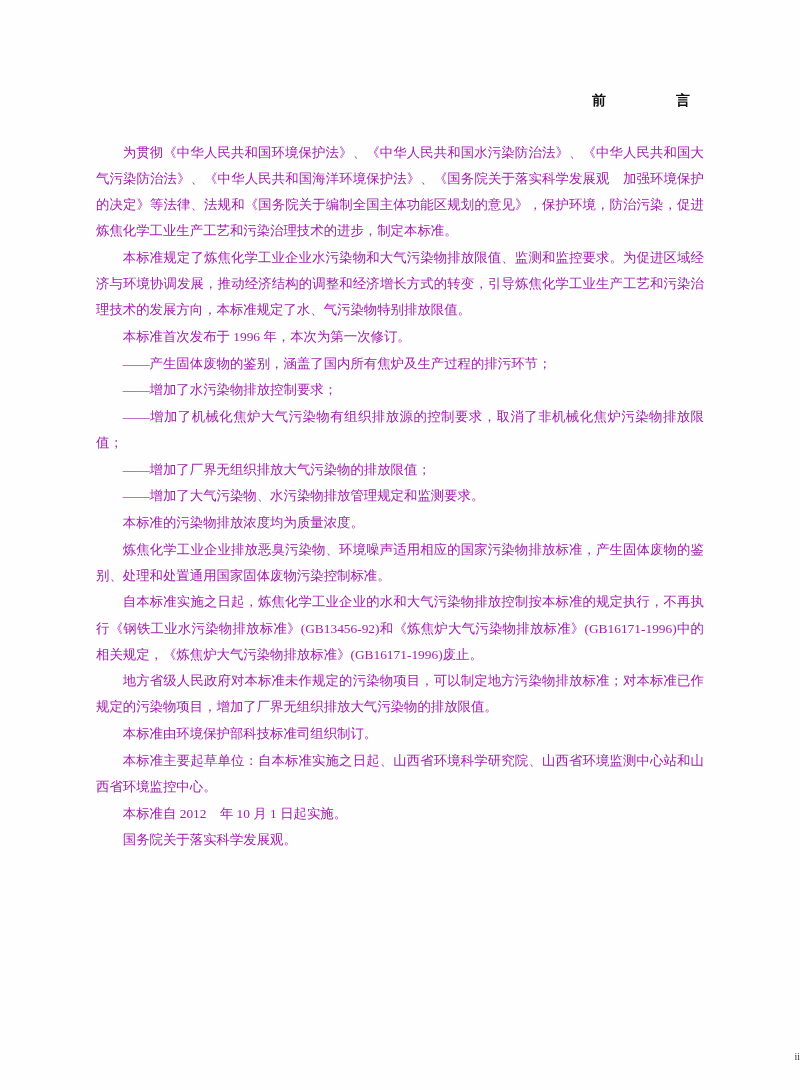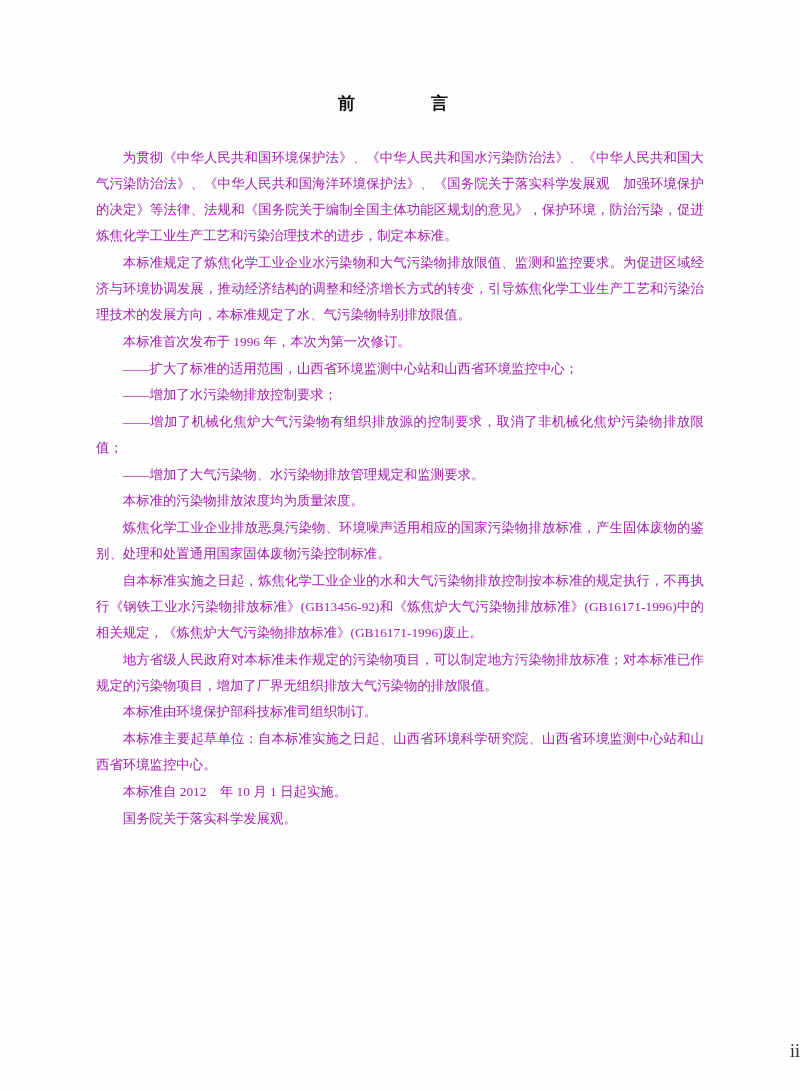--- a/index.html
+++ b/index.html
@@ -17,22 +17,22 @@
   }
   .page {
     width: 800px;
     height: 1090px;
     box-sizing: border-box;
     padding: 78px 96px 40px 96px;
     position: relative;
     background: #fefefe;
   }
   .doc-title {
-    text-align: center;
-    font-size: 17px;
+    text-align: right;
+    font-size: 14px;
     font-weight: bold;
     letter-spacing: 14px;
     margin: 14px 0 30px 0;
     color: #111;
     font-family: "Liberation Serif", "DejaVu Serif", serif;
   }
   .body-text {
     font-size: 13.4px;
     line-height: 1.95;
     text-align: justify;
@@ -44,39 +44,40 @@
   }
   .dash-para {
     text-indent: 2em;
   }
   .footer {
     position: absolute;
     bottom: 28px;
     left: 0;
     width: 100%;
     text-align: right;
-    font-size: 18px;
+    font-size: 10px;
     color: #333;
     font-family: "Liberation Serif", "DejaVu Serif", serif;
   }
 </style>
 </head>
 <body>
 
 <div class="page">
 
   <div class="doc-title">前　　言</div>
 
   <div class="body-text">
     <p class="para">为贯彻《中华人民共和国环境保护法》、《中华人民共和国水污染防治法》、《中华人民共和国大气污染防治法》、《中华人民共和国海洋环境保护法》、《国务院关于落实科学发展观　加强环境保护的决定》等法律、法规和《国务院关于编制全国主体功能区规划的意见》，保护环境，防治污染，促进炼焦化学工业生产工艺和污染治理技术的进步，制定本标准。</p>
     <p class="para">本标准规定了炼焦化学工业企业水污染物和大气污染物排放限值、监测和监控要求。为促进区域经济与环境协调发展，推动经济结构的调整和经济增长方式的转变，引导炼焦化学工业生产工艺和污染治理技术的发展方向，本标准规定了水、气污染物特别排放限值。</p>
     <p class="para">本标准首次发布于 1996 年，本次为第一次修订。</p>
-    <p class="para dash-para">——扩大了标准的适用范围，山西省环境监测中心站和山西省环境监控中心；</p>
+    <p class="para dash-para">——产生固体废物的鉴别，涵盖了国内所有焦炉及生产过程的排污环节；</p>
     <p class="para dash-para">——增加了水污染物排放控制要求；</p>
     <p class="para dash-para">——增加了机械化焦炉大气污染物有组织排放源的控制要求，取消了非机械化焦炉污染物排放限值；</p>
+    <p class="para dash-para">——增加了厂界无组织排放大气污染物的排放限值；</p>
     <p class="para dash-para">——增加了大气污染物、水污染物排放管理规定和监测要求。</p>
     <p class="para">本标准的污染物排放浓度均为质量浓度。</p>
     <p class="para">炼焦化学工业企业排放恶臭污染物、环境噪声适用相应的国家污染物排放标准，产生固体废物的鉴别、处理和处置通用国家固体废物污染控制标准。</p>
     <p class="para">自本标准实施之日起，炼焦化学工业企业的水和大气污染物排放控制按本标准的规定执行，不再执行《钢铁工业水污染物排放标准》(GB13456-92)和《炼焦炉大气污染物排放标准》(GB16171-1996)中的相关规定，《炼焦炉大气污染物排放标准》(GB16171-1996)废止。</p>
     <p class="para">地方省级人民政府对本标准未作规定的污染物项目，可以制定地方污染物排放标准；对本标准已作规定的污染物项目，增加了厂界无组织排放大气污染物的排放限值。</p>
     <p class="para">本标准由环境保护部科技标准司组织制订。</p>
     <p class="para">本标准主要起草单位：自本标准实施之日起、山西省环境科学研究院、山西省环境监测中心站和山西省环境监控中心。</p>
     <p class="para">本标准自 2012　年 10 月 1 日起实施。</p>
     <p class="para">国务院关于落实科学发展观。</p>
   </div>

